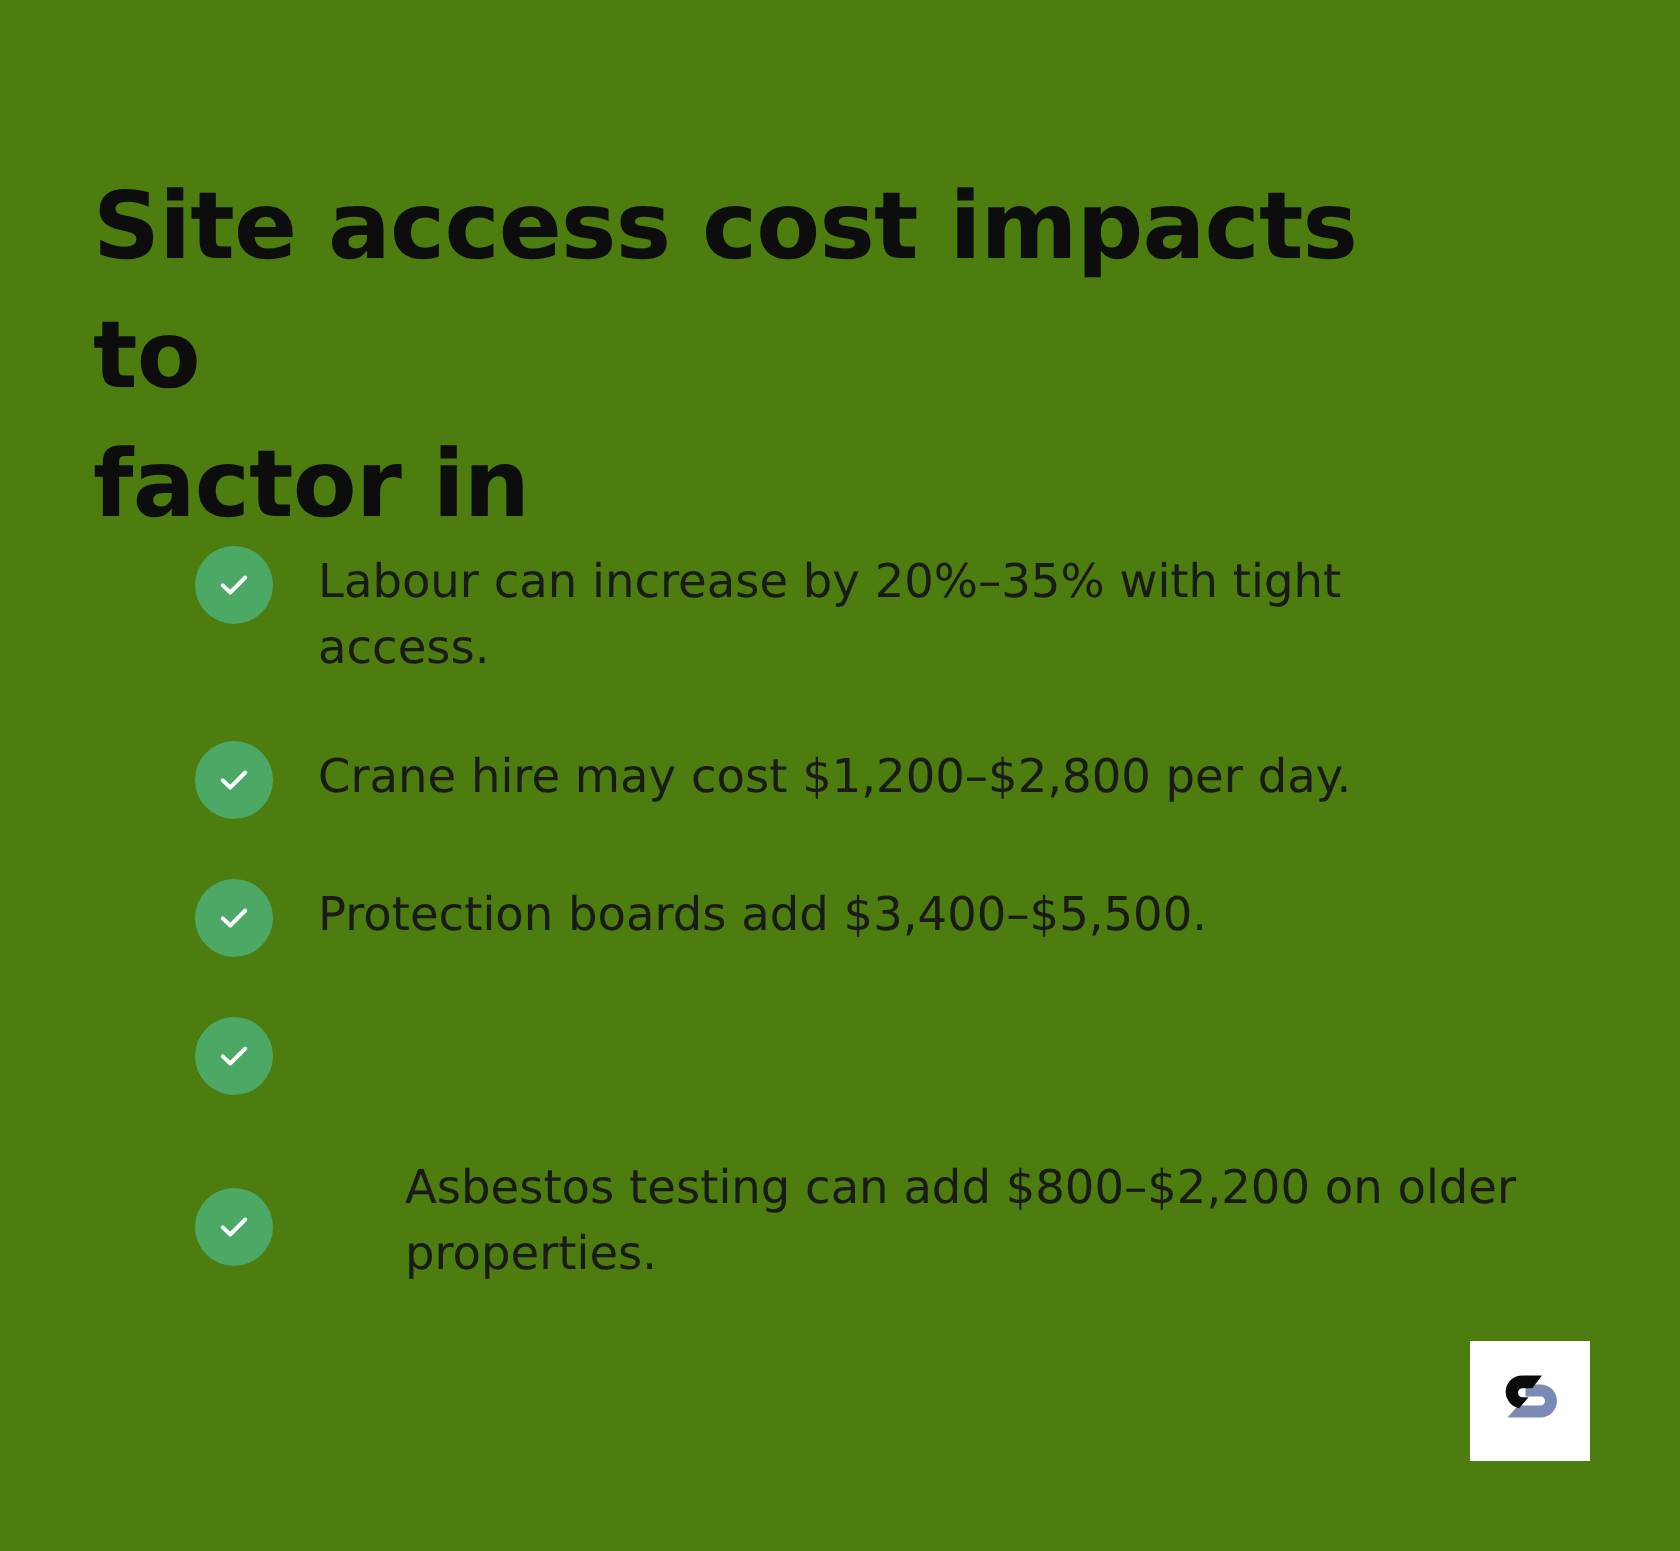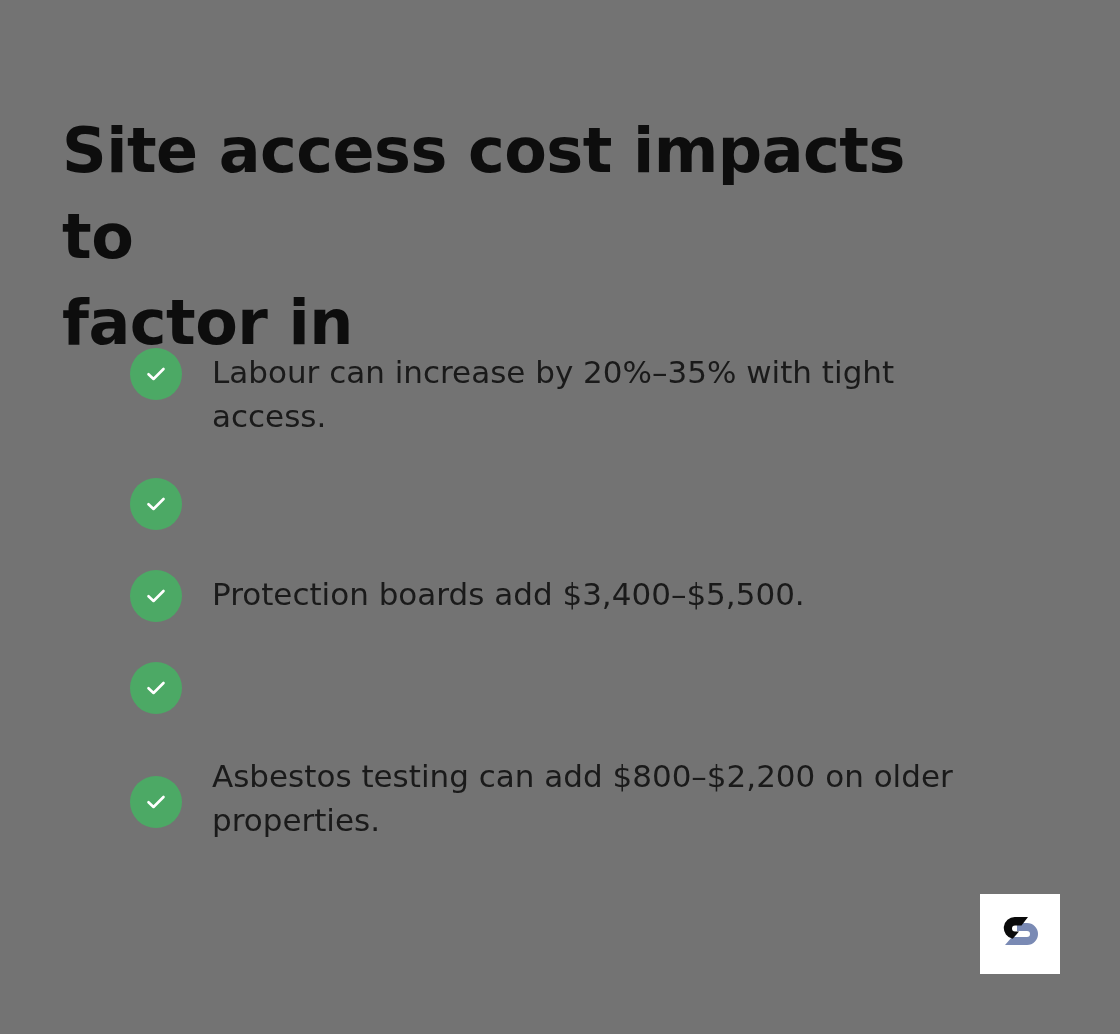--- a/index.html
+++ b/index.html
@@ -12,21 +12,21 @@
     height: 1034px;
     background: #dcdedd;
     font-family: "Liberation Sans", sans-serif;
     overflow: hidden;
   }
 
   .poster {
     position: relative;
     width: 1120px;
     height: 1034px;
-    background: #737373;
+    background: #4d7c0f;
     box-sizing: border-box;
   }
 
   
   .title-block {
     position: absolute;
     left: 62px;
     top: 108px;
     width: 900px;
   }
@@ -38,33 +38,34 @@
     font-weight: 700;
     letter-spacing: -0.5px;
     color: #0d0d0d;
     white-space: pre-line;
   }
 
   
   .checklist {
     position: absolute;
     left: 130px;
-    top: 348px;
+    top: 364px;
     width: 900px;
     margin: 0;
     padding: 0;
     list-style: none;
   }
   .check-item {
     display: flex;
     align-items: flex-start;
     margin-bottom: 40px;
   }
   .check-item:last-child {
     margin-bottom: 0;
+    justify-content: space-between;
   }
 
   .check-badge {
     flex: 0 0 auto;
     width: 52px;
     height: 52px;
     border-radius: 50%;
     background: #4ca965;
     display: flex;
     align-items: center;
@@ -126,20 +127,21 @@
       </span>
       <span class="check-text">Labour can increase by 20%–35% with tight access.</span>
     </li>
 
     <li class="check-item single">
       <span class="check-badge">
         <svg width="26" height="26" viewBox="0 0 26 26" aria-hidden="true">
           <path d="M5.5 13.2 L10.5 18 L20.5 8" fill="none" stroke="#ffffff" stroke-width="2.6" stroke-linecap="round" stroke-linejoin="round"></path>
         </svg>
       </span>
+      <span class="check-text">Crane hire may cost $1,200–$2,800 per day.</span>
     </li>
 
     <li class="check-item single">
       <span class="check-badge">
         <svg width="26" height="26" viewBox="0 0 26 26" aria-hidden="true">
           <path d="M5.5 13.2 L10.5 18 L20.5 8" fill="none" stroke="#ffffff" stroke-width="2.6" stroke-linecap="round" stroke-linejoin="round"></path>
         </svg>
       </span>
       <span class="check-text">Protection boards add $3,400–$5,500.</span>
     </li>

